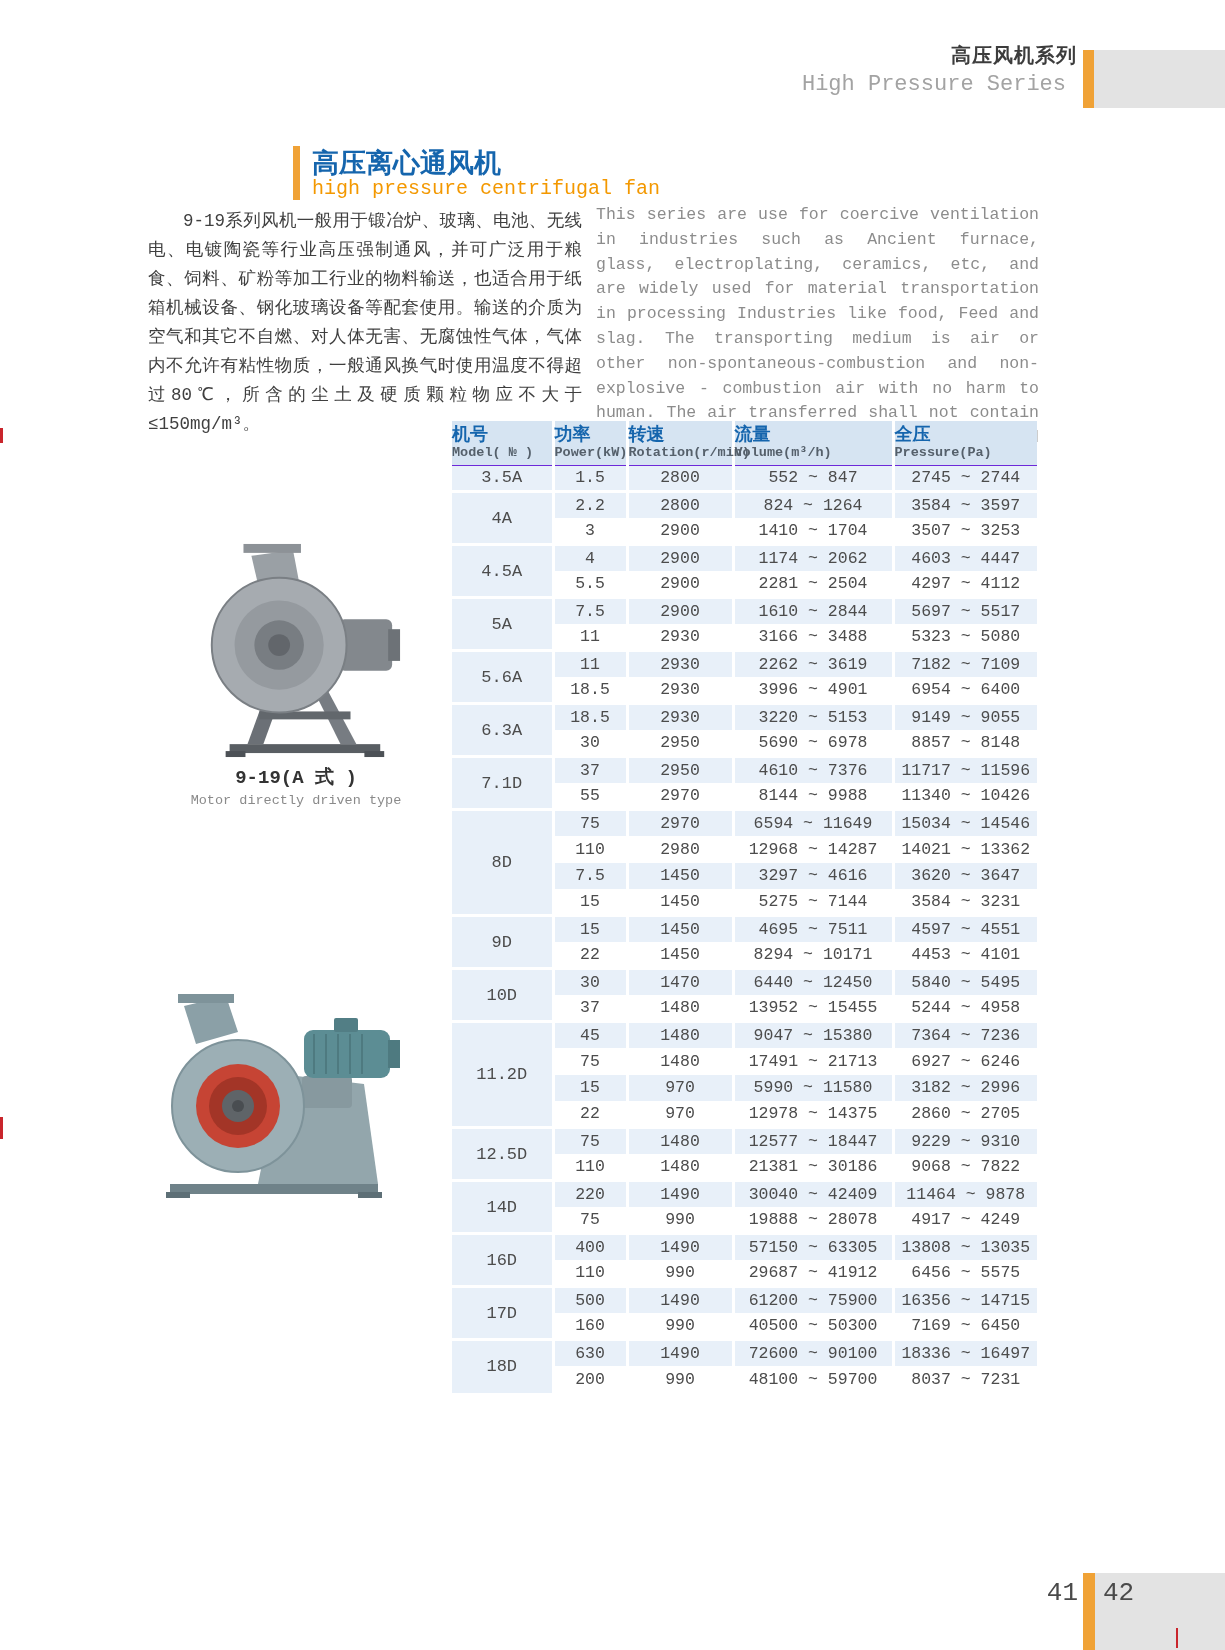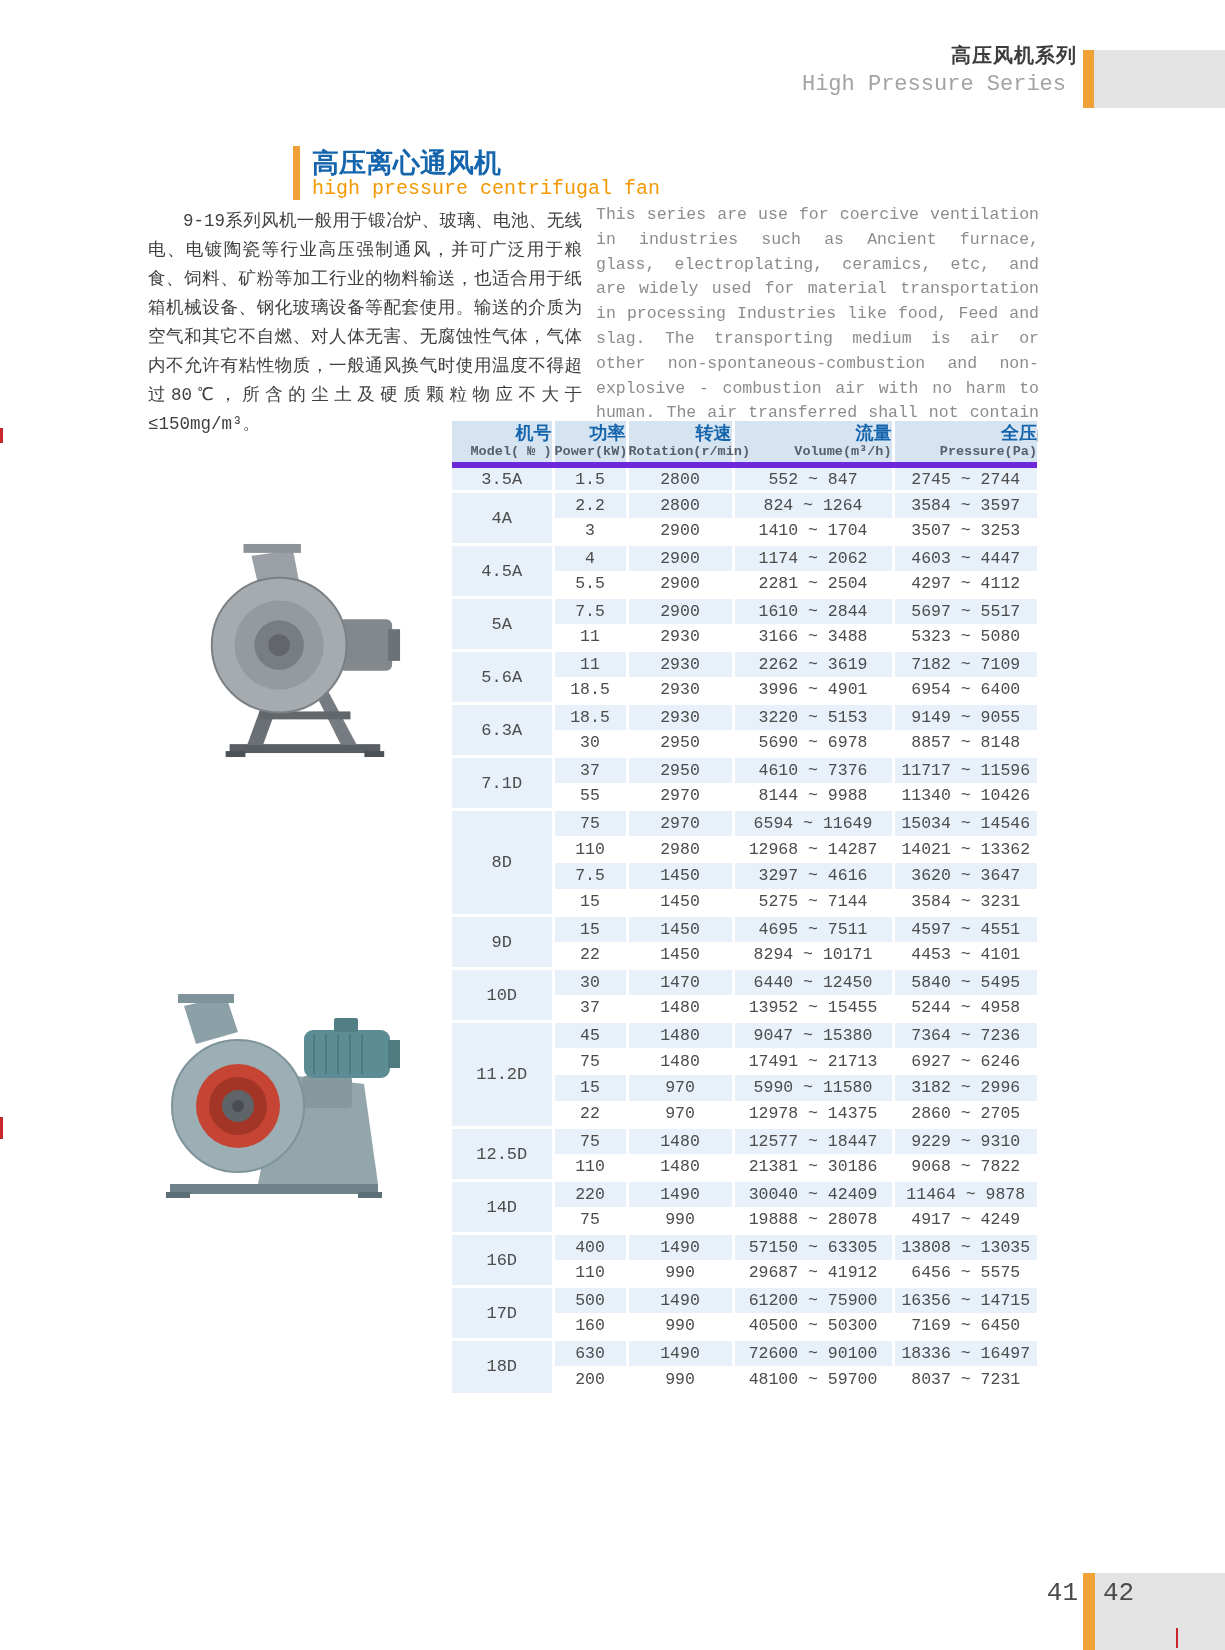--- a/index.html
+++ b/index.html
@@ -37,22 +37,22 @@
   .cap { position:absolute; text-align:center; }
   .cap-cn { font-size:19px; font-weight:bold; color:#333333; }
   .cap-en { font-size:13.5px; color:#8a8a8a; margin-top:3px; }
   .cap-a { left:172px; top:764px; width:248px; }
   .cap-d { left:152px; top:1209px; width:276px; }
 
   
   .spec-table { position:absolute; left:452px; top:421px; }
   table { border-collapse:collapse; table-layout:fixed; width:585px; }
   th {
-    background:#d6e4f2; height:44px; vertical-align:middle; text-align:right;
-    border-right:3px solid #ffffff; border-bottom:6px solid #6d28d9;
+    background:#d6e4f2; height:44px; vertical-align:middle; text-align:left;
+    border-right:3px solid #ffffff; border-bottom:1px solid #6d28d9;
   }
   th:last-child, td:last-child { border-right:none; }
   .h-cn { font-size:18px; font-weight:bold; color:#1565ad; line-height:20px; }
   .h-en { font-size:13.5px; color:#55606b; line-height:16px; }
   td {
     height:26.5px; text-align:center; vertical-align:middle;
     font-size:16.5px; color:#4c4c4c; border-right:3px solid #ffffff;
     background:#ffffff; white-space:nowrap;
   }
   tr.stripe td { background:#e8f0f9; }
@@ -97,20 +97,24 @@
     <rect x="88" y="173" width="92" height="8" fill="#62676c"></rect>
     <rect x="168" y="80" width="54" height="52" rx="6" fill="#83888d"></rect>
     <rect x="218" y="90" width="12" height="32" fill="#6d7277"></rect>
     <polygon points="86,42 128,42 122,10 80,16" fill="#9aa0a5"></polygon>
     <rect x="72" y="4" width="58" height="9" fill="#8d9297"></rect>
     <circle cx="108" cy="106" r="68" fill="#a6abb0" stroke="#7a7f84" stroke-width="2"></circle>
     <circle cx="108" cy="106" r="45" fill="#959a9f"></circle>
     <circle cx="108" cy="106" r="25" fill="#787d82"></circle>
     <circle cx="108" cy="106" r="11" fill="#62666b"></circle>
   </svg>
+  <div class="cap cap-a">
+    <div class="cap-cn">9-19(A 式 )</div>
+    <div class="cap-en">Motor directly driven type</div>
+  </div>
 
   <svg class="fig-d" viewBox="0 0 276 216">
     <rect x="18" y="196" width="208" height="10" fill="#6f8289"></rect>
     <rect x="14" y="204" width="24" height="6" fill="#5d6f76"></rect>
     <rect x="206" y="204" width="24" height="6" fill="#5d6f76"></rect>
     <polygon points="128,86 212,96 226,196 106,196" fill="#93a6ac"></polygon>
     <rect x="126" y="98" width="48" height="16" fill="#7a8d94"></rect>
     <rect x="150" y="88" width="50" height="32" rx="4" fill="#87999f"></rect>
     <rect x="152" y="42" width="86" height="48" rx="9" fill="#5c8d94"></rect>
     <rect x="236" y="52" width="12" height="28" fill="#4e7a80"></rect>

